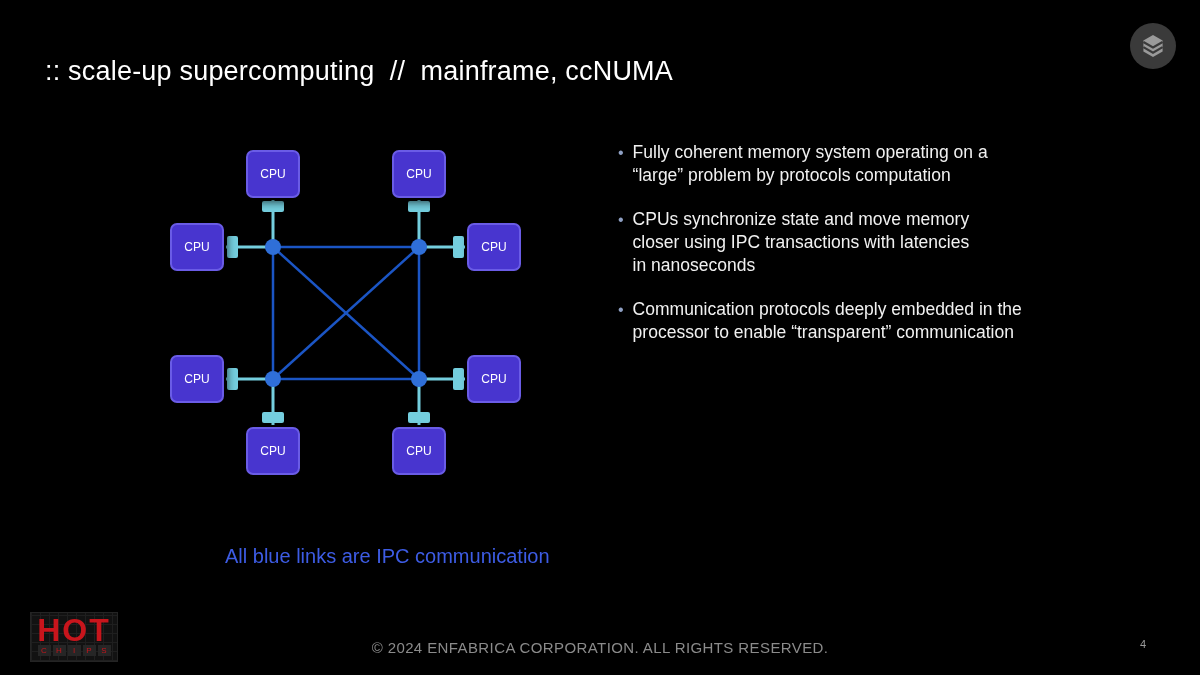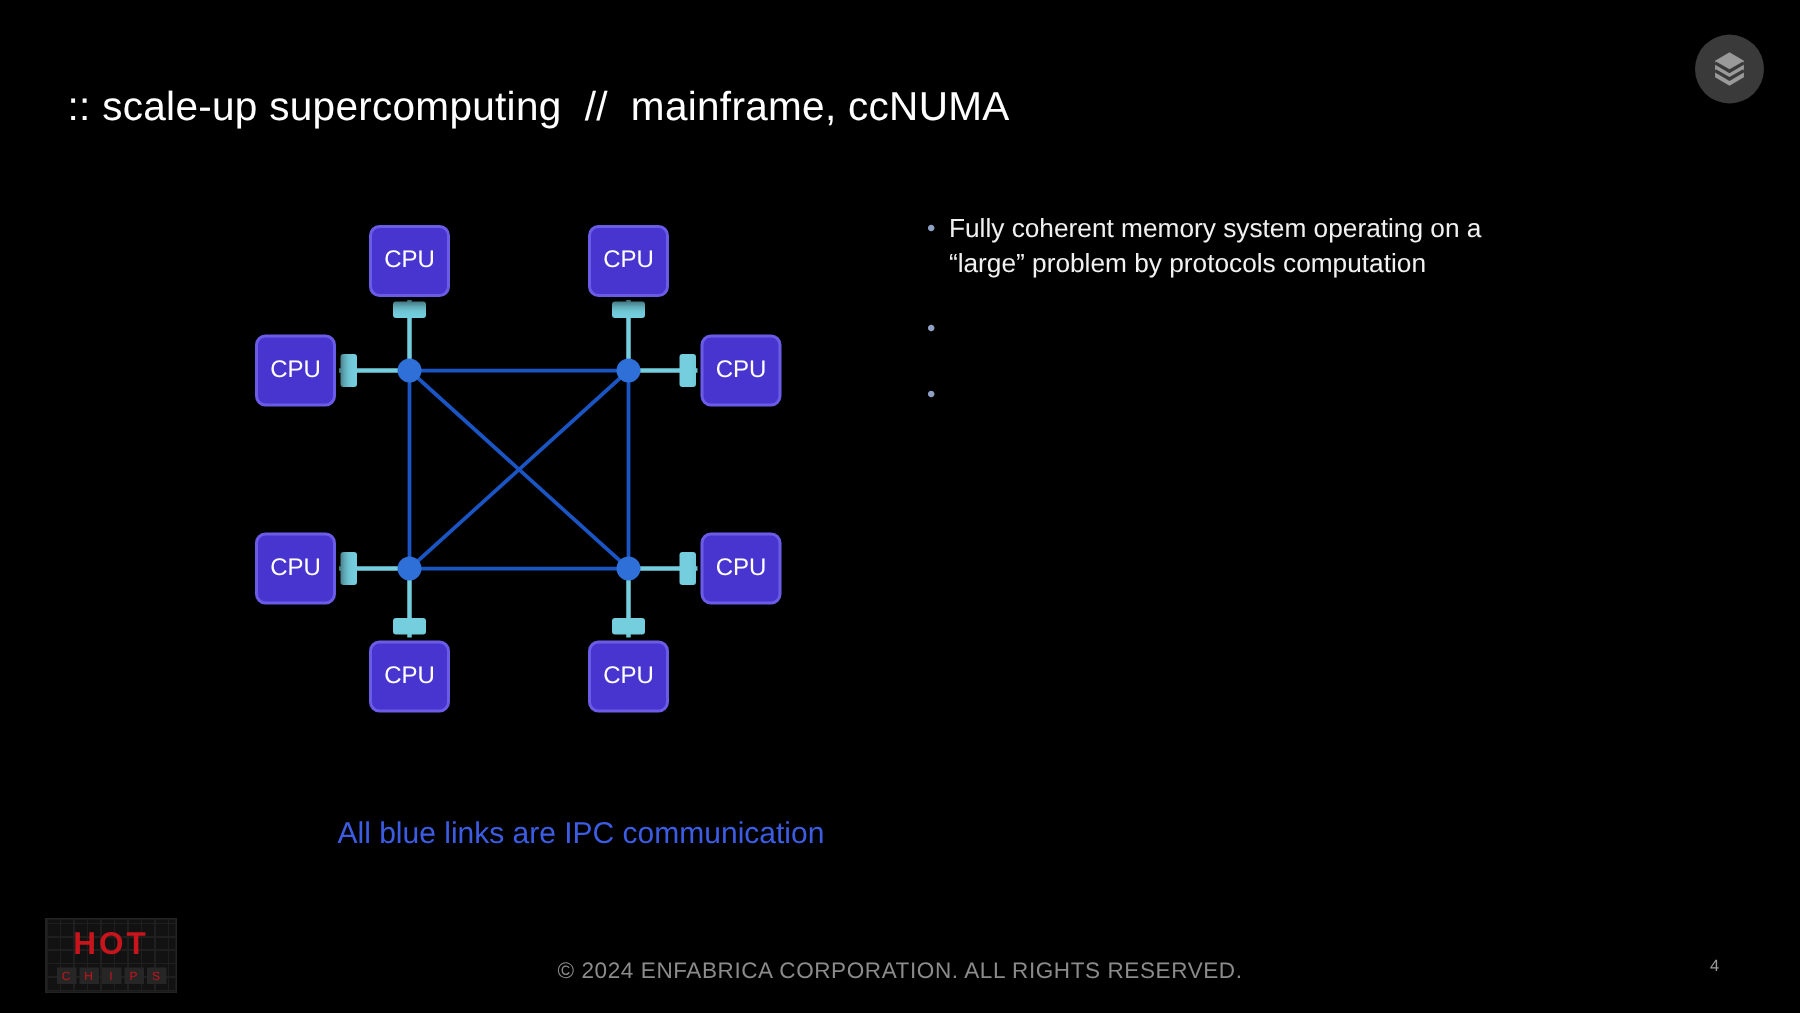--- a/index.html
+++ b/index.html
@@ -14,21 +14,21 @@
   .logo-circle {
     position:absolute; left:1130px; top:23px; width:46px; height:46px;
     border-radius:50%; background:#3a3a3a;
     display:flex; align-items:center; justify-content:center;
   }
   .diagram-svg { position:absolute; left:0; top:0; }
   .cpu {
     position:absolute; width:54px; height:48px; box-sizing:border-box;
     background:#4835cf; border:2px solid #6a5ce6; border-radius:7px;
     display:flex; align-items:center; justify-content:center;
-    color:#ffffff; font-size:16px;
+    color:#ffffff; font-size:12px;
     box-shadow:3px 4px 8px rgba(0,0,0,0.7);
   }
   .caption {
     position:absolute; left:225px; top:545px; color:#3d5ce4; font-size:20px;
   }
   .bullets { position:absolute; left:618px; top:141px; width:500px; }
   .bullet { display:flex; margin-bottom:21px; }
   .bullet .dot { color:#8fa0c4; margin-right:9px; font-size:16px; line-height:23px; }
   .bullet .text {
     color:#f1f1f1; font-size:17.5px; line-height:23px; white-space:pre-line;
@@ -41,21 +41,21 @@
   .hotchips {
     position:absolute; left:30px; top:612px; width:88px; height:50px;
     box-sizing:border-box; padding-top:3px;
     background:
       repeating-linear-gradient(90deg, #1f1f1f 0 1px, transparent 1px 9px),
       repeating-linear-gradient(0deg, #1f1f1f 0 1px, transparent 1px 9px),
       #121212;
     border:1px solid #242424;
   }
   .hotchips .hot {
-    color:#c8151c; font-weight:700; font-size:21px; line-height:28px;
+    color:#c8151c; font-weight:700; font-size:32px; line-height:28px;
     text-align:center; letter-spacing:2px;
   }
   .hotchips .chips-row {
     display:flex; justify-content:center; gap:2px; margin-top:1px;
   }
   .hotchips .chip-cell {
     width:13px; height:11px; background:#262626; color:#c8151c; font-size:8px;
     display:flex; align-items:center; justify-content:center;
   }
 </style>
@@ -139,23 +139,28 @@
   <div class="caption">All blue links are IPC communication</div>
 
   <div class="bullets">
     <div class="bullet">
       <span class="dot">•</span>
       <span class="text">Fully coherent memory system operating on a
 “large” problem by protocols computation</span>
     </div>
     <div class="bullet">
       <span class="dot">•</span>
+      <span class="text">CPUs synchronize state and move memory
+closer using IPC transactions with latencies
+in nanoseconds</span>
     </div>
     <div class="bullet">
       <span class="dot">•</span>
+      <span class="text">Communication protocols deeply embedded in the
+processor to enable “transparent” communication</span>
     </div>
   </div>
 
   <div class="hotchips">
     <div class="hot">HOT</div>
     <div class="chips-row">
       <span class="chip-cell">C</span>
       <span class="chip-cell">H</span>
       <span class="chip-cell">I</span>
       <span class="chip-cell">P</span>

